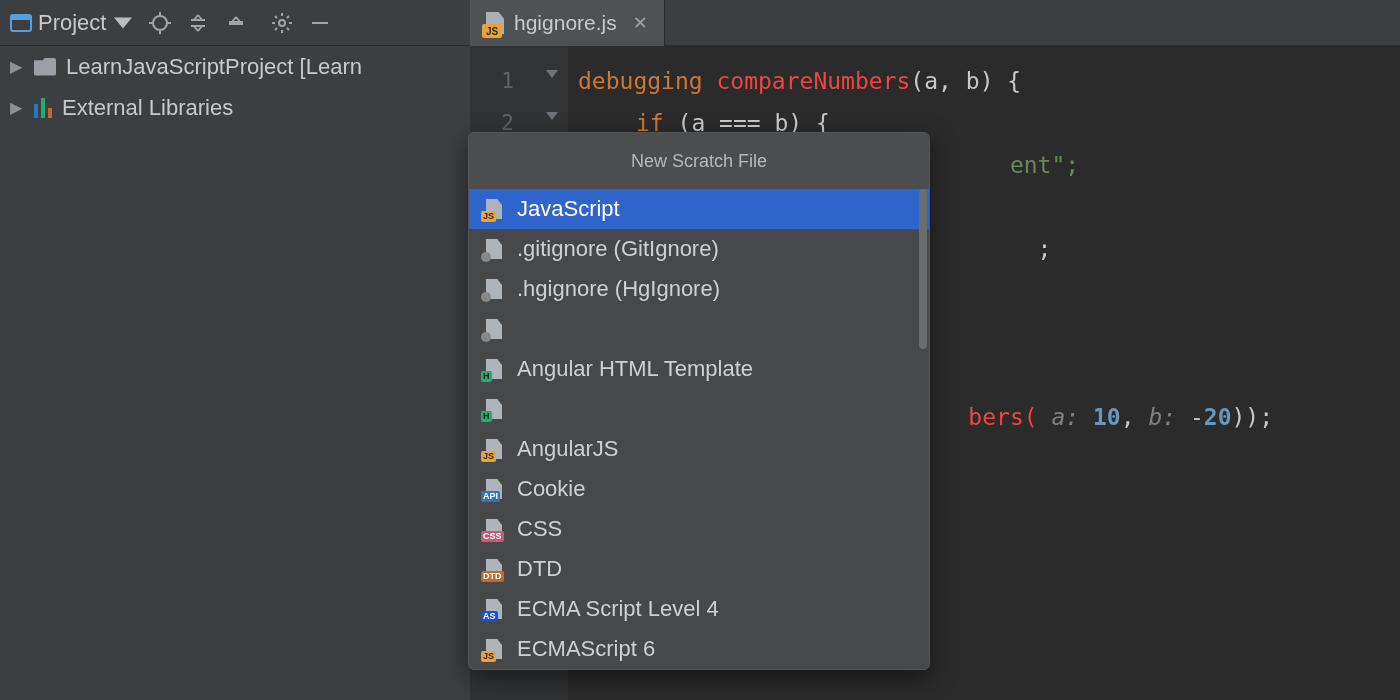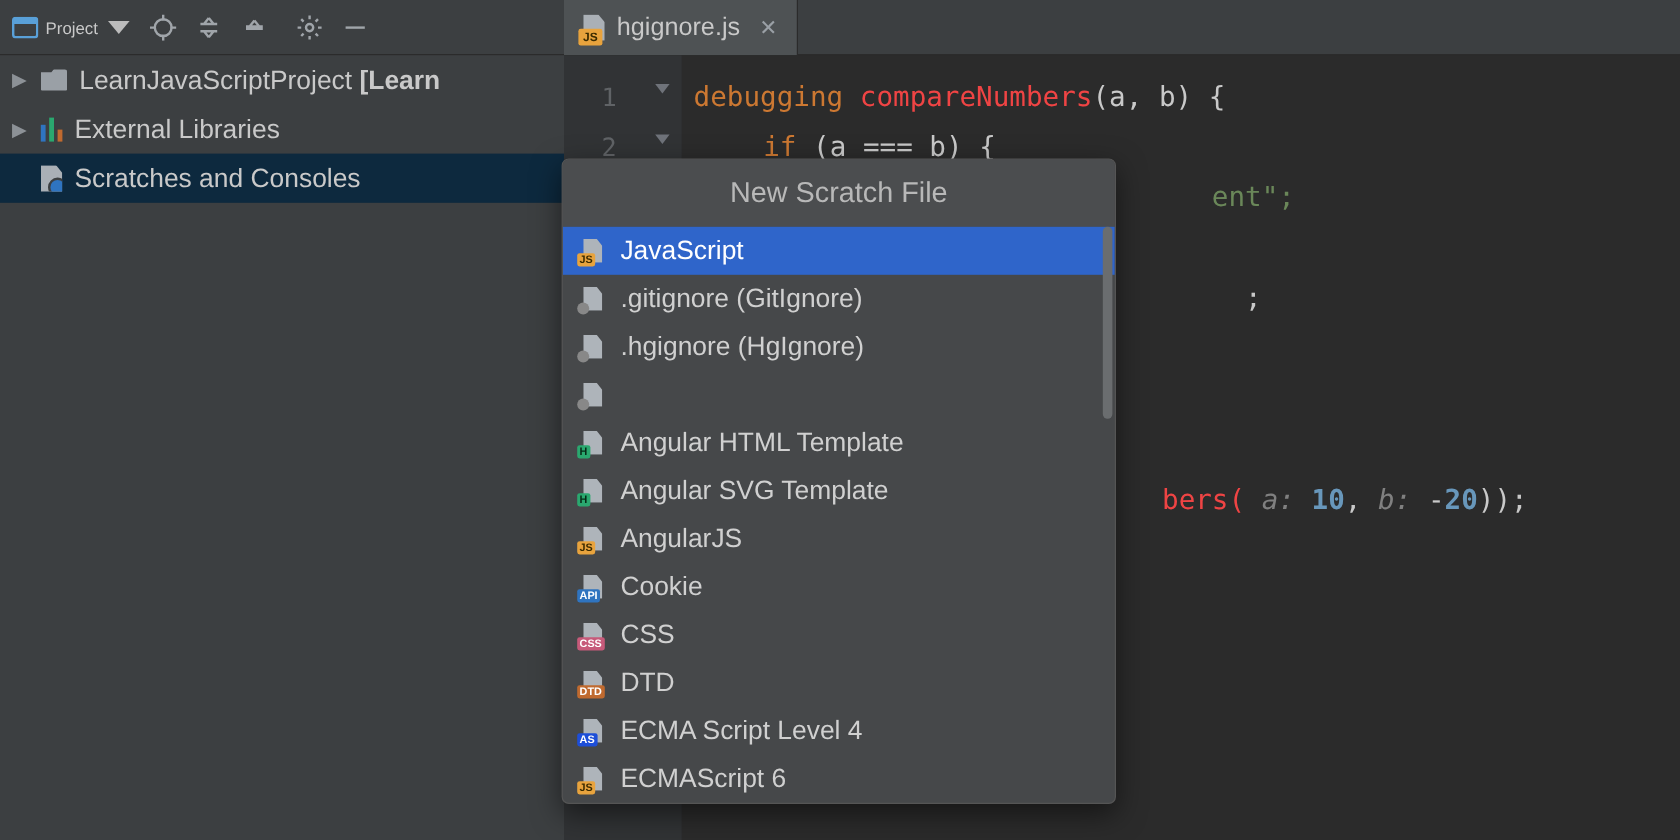--- a/index.html
+++ b/index.html
@@ -16,21 +16,21 @@
   
   .toolbar {
     height: 46px;
     background: #3c3f41;
     border-bottom: 1px solid #2b2b2b;
     display: flex;
     align-items: center;
     padding: 0 10px;
     gap: 14px;
   }
-  .proj-label { display: flex; align-items: center; gap: 6px; color: #c9c9c9; font-size: 14px; font-weight: 500; }
+  .proj-label { display: flex; align-items: center; gap: 6px; color: #c9c9c9; font-size: 22px; font-weight: 500; }
   .proj-label svg { width: 22px; height: 18px; }
   .tb-icon { width: 24px; height: 24px; display:flex; align-items:center; justify-content:center; color:#9aa0a6; cursor:pointer;}
   .tb-right-group { display:flex; align-items:center; gap:14px; margin-left:8px;}
 
   
   .tab {
     position:absolute;
     top:0; left:470px;
     height:46px;
     background:#4e5254;
@@ -55,21 +55,21 @@
     background:#3c3f41;
   }
   .tree-row {
     height:41px; display:flex; align-items:center;
     padding-left:10px; gap:10px; color:#c9c9c9; font-size:22px;
     cursor:default;
   }
   .tree-row .chev { width:14px; color:#8c9196; font-size:16px; }
   .tree-row.no-chev { padding-left:34px; }
   .tree-row.selected { background:#0d293e; }
-  .tree-row .bold-suffix { font-weight:700; }
+  .tree-row .bold-suffix { font-weight:400; }
 
   .folder-ic { width:22px; height:18px; background:#9aa0a6; border-radius:2px; clip-path: polygon(0 15%, 40% 15%, 50% 0, 100% 0, 100% 100%, 0 100%); }
   .libs-ic { display:flex; gap:3px; align-items:flex-end; height:20px;}
   .libs-ic span { width:4px; background: #29a3a3; }
   .libs-ic span:nth-child(1){height:14px;background:#2f74c0}
   .libs-ic span:nth-child(2){height:20px;background:#2aa86f}
   .libs-ic span:nth-child(3){height:10px;background:#c06a2f}
   .scratch-ic {
     width:18px; height:22px; background:#aab0b6;
     clip-path: polygon(0 0, 70% 0, 100% 30%, 100% 100%, 0 100%);
@@ -114,21 +114,21 @@
     top:132px; left:468px;
     width:462px;
     background:#46484a;
     border:1px solid #555;
     box-shadow: 0 8px 24px rgba(0,0,0,0.5);
     border-radius:6px;
     overflow:hidden;
   }
   .popup-title {
     height:56px; display:flex; align-items:center; justify-content:center;
-    font-size:24px; color:#b8b8b8; background:#4b4d4f;
+    font-size:18px; color:#b8b8b8; background:#4b4d4f;
   }
   .popup-list { position:relative; }
   .popup-item {
     height:40px; display:flex; align-items:center; gap:12px;
     padding: 0 14px; font-size:22px; color:#d0d0d0; cursor:pointer;
   }
   .popup-item.selected { background:#2f65ca; color:#ffffff; }
   .popup-scrollbar {
     position:absolute; top:0; right:2px; width:8px; height:160px;
     background:#6a6d6f; border-radius:4px;
@@ -229,24 +229,20 @@
   </div>
   <div class="tree-row">
     <span class="chev">▶</span>
     <div class="libs-ic">
         <span></span>
         <span></span>
         <span></span>
       </div>
     <span>External Libraries</span>
   </div>
-  <div class="tree-row no-chev selected">
-    <div class="scratch-ic"></div>
-    <span>Scratches and Consoles</span>
-  </div>
 </div>
 
 <div class="editor">
   <div class="gutter">
     <div>1</div>
     <div>2</div>
   </div>
   <div class="gutter-fold">
     <svg class="fold-mark" style="top:20px" viewBox="0 0 16 16">
         <path d="M2 4h12l-6 8z" fill="#6f737a"></path>
@@ -313,21 +309,20 @@
           <div class="sheet"></div>
           <div class="tag tag-h">H</div>
         </div>
       <span>Angular HTML Template</span>
     </div>
     <div class="popup-item">
       <div class="mini-badge">
           <div class="sheet"></div>
           <div class="tag tag-h">H</div>
         </div>
-      <span>Angular SVG Template</span>
     </div>
     <div class="popup-item">
       <div class="mini-badge">
           <div class="sheet"></div>
           <div class="tag tag-js">JS</div>
         </div>
       <span>AngularJS</span>
     </div>
     <div class="popup-item">
       <div class="mini-badge">

